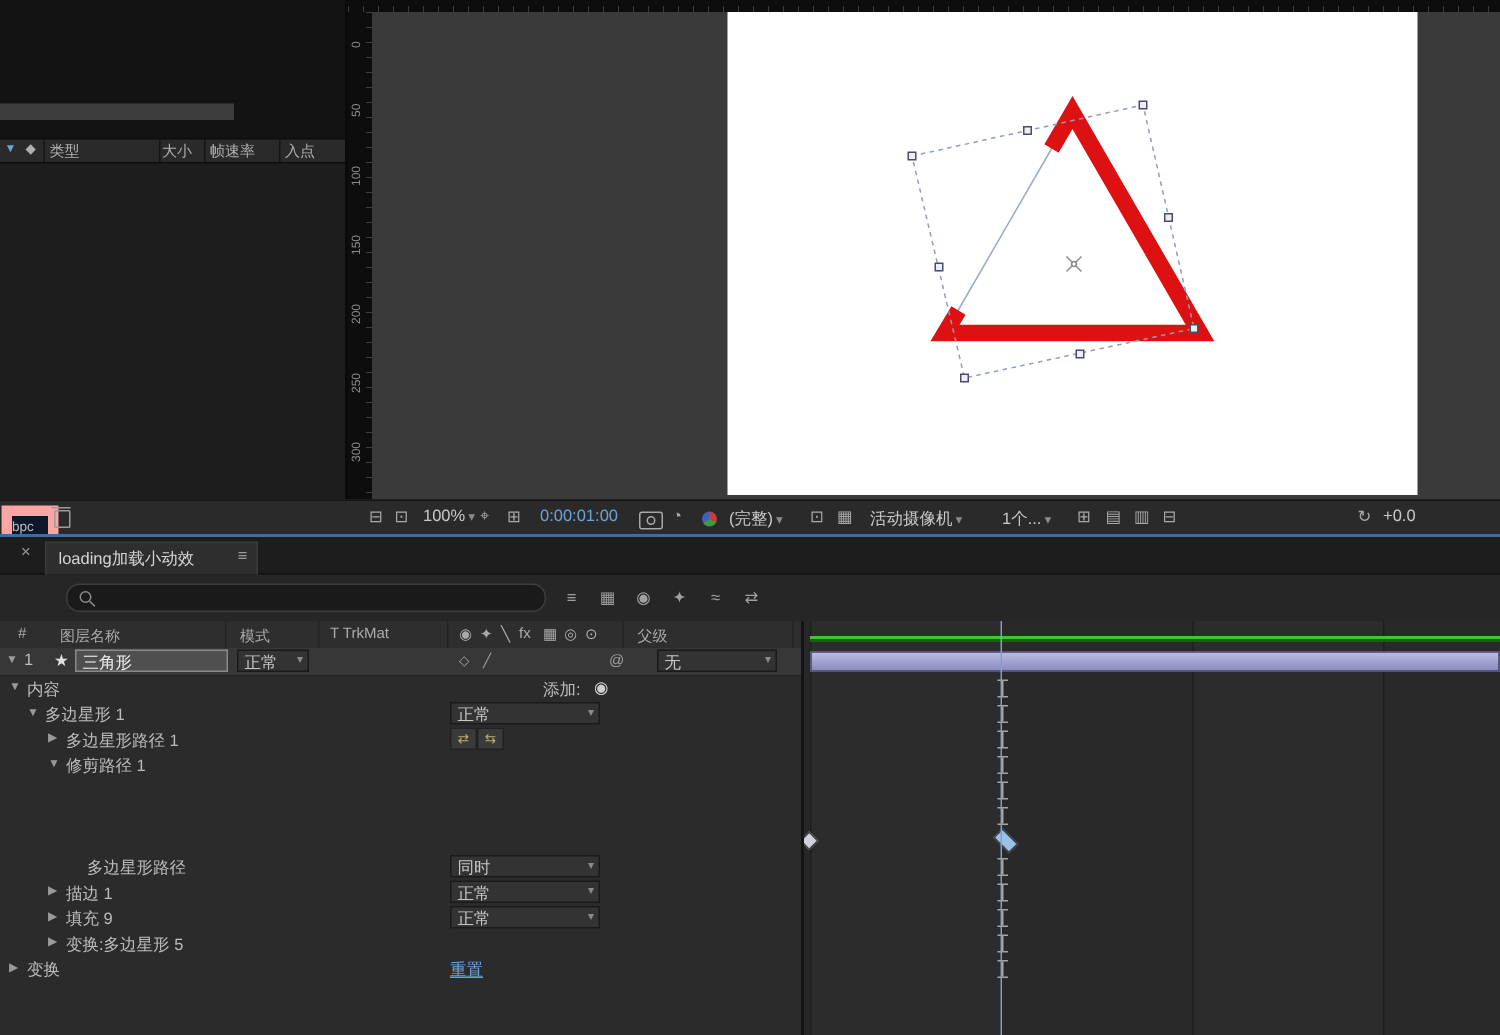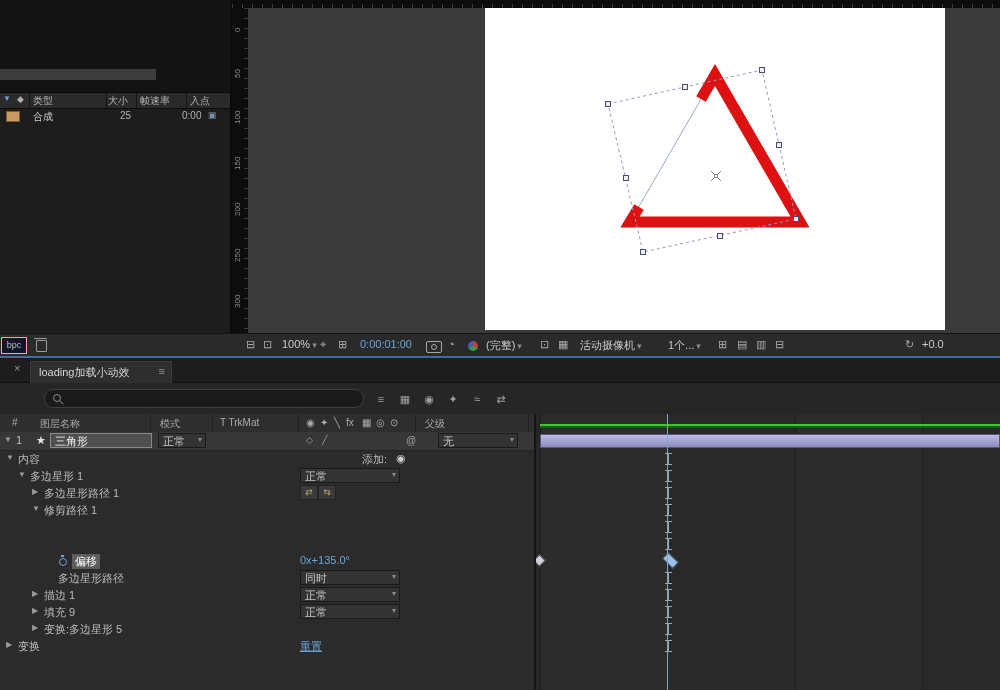--- a/index.html
+++ b/index.html
@@ -12,22 +12,22 @@
   #pp{left:0;top:0;width:230px;height:333px;background:#1d1d1d}
   .pp-top{left:0;top:0;width:230px;height:92px;background:#131313}
   .pp-strip{left:0;top:69px;width:156px;height:11px;background:#3c3c3c}
   .pp-cols{left:0;top:92px;width:230px;height:15px;background:#2a2a2a;border-top:1px solid #0c0c0c;border-bottom:1px solid #0c0c0c}
   .pc{position:absolute;top:1px;font-size:10px;color:#b0b0b0;white-space:nowrap}
   .pdiv{position:absolute;top:0;bottom:0;width:1px;background:#151515}
   .pp-row{left:0;top:109px;width:230px;height:15px}
   .swatch{position:absolute;left:6px;top:2px;width:12px;height:9px;background:#c99a63;border:1px solid #7d5c33}
   
   #bbar{left:0;top:333px;width:1000px;height:23px;background:#2a2a2a;border-top:1px solid #141414}
-  .bpc{position:absolute;left:1px;top:3px;width:24px;height:15px;line-height:15px;text-align:center;
-       border:1px solid #fca5a5;background:#0f172a;font-size:9px;color:#bdbdbd}
+  .bpc{position:absolute;left:1px;top:3px;width:24px;height:15px;line-height:15px;
+       border:7px solid #fca5a5;background:#0f172a;font-size:9px;color:#bdbdbd}
   .trash{position:absolute;left:36px;top:6px;width:9px;height:10px;border:1px solid #9a9a9a;border-radius:1px}
   .trash::before{content:"";position:absolute;left:-3px;top:-3px;width:13px;height:1px;background:#9a9a9a}
   .vtbi{position:absolute;top:4px;color:#a8a8a8;font-size:11px;white-space:nowrap}
   .vtxt{color:#c9c9c9}
   .blue{color:#6ba3d6}
   .dd{color:#8a8a8a;font-size:9px;padding-left:2px}
   .cam{position:absolute;top:7px;width:14px;height:10px;border:1px solid #a8a8a8;border-radius:2px}
   .cam::after{content:"";position:absolute;left:4px;top:2px;width:4px;height:4px;border:1px solid #a8a8a8;border-radius:50%}
   .rgb{position:absolute;top:7px;width:10px;height:10px;border-radius:50%;
        background:conic-gradient(#c04040 0 33%,#3f9a3f 0 66%,#4060c0 0)}
@@ -104,27 +104,20 @@
       <span class="pc blue" style="left:3px;font-size:8px">▼</span>
       <span class="pc" style="left:17px;font-size:9px">◆</span>
       <span class="pc" style="left:33px">类型</span>
       <span class="pc" style="left:108px">大小</span>
       <span class="pc" style="left:140px">帧速率</span>
       <span class="pc" style="left:190px">入点</span>
       <span class="pdiv" style="left:29px"></span>
       <span class="pdiv" style="left:106px"></span>
       <span class="pdiv" style="left:136px"></span>
       <span class="pdiv" style="left:186px"></span>
-    </div>
-    <div class="abs pp-row">
-      <span class="swatch"></span>
-      <span class="pc" style="left:33px;color:#cdcdcd">合成</span>
-      <span class="pc" style="left:120px">25</span>
-      <span class="pc" style="left:182px">0:00</span>
-      <span class="pc" style="left:208px;color:#7d8fa5;font-size:9px">▣</span>
     </div>
   </div>
   <div class="abs" id="vdiv"></div>
 
   <div class="abs ruler-top"></div>
   <div class="abs ruler-left">
     <span class="vrl" style="top:12px">0</span>
     <span class="vrl" style="top:58px">50</span>
     <span class="vrl" style="top:104px">100</span>
     <span class="vrl" style="top:150px">150</span>
@@ -299,25 +292,20 @@
   <div class="pr" style="top:484px">
     <span class="tw" style="left:32px">▶</span>
     <span class="lbl" style="left:44px">多边星形路径 1</span>
     <span class="mini" style="left:300px">⇄</span>
     <span class="mini" style="left:318px">⇆</span>
   </div>
   <div class="pr" style="top:501px">
     <span class="tw" style="left:32px">▼</span>
     <span class="lbl" style="left:44px">修剪路径 1</span>
   </div>
-  <div class="pr" style="top:552px">
-    <span class="stw bluei" style="left:58px"></span>
-    <span class="lbl sel" style="left:72px">偏移</span>
-    <span class="val">0x+135.0°</span>
-  </div>
   <div class="pr" style="top:569px">
     <span class="lbl" style="left:58px">多边星形路径</span>
     <span class="ddl">
         <span class="t">同时</span>
         <span class="a">▾</span>
       </span>
   </div>
   <div class="pr" style="top:586px">
     <span class="tw" style="left:32px">▶</span>
     <span class="lbl" style="left:44px">描边 1</span>

